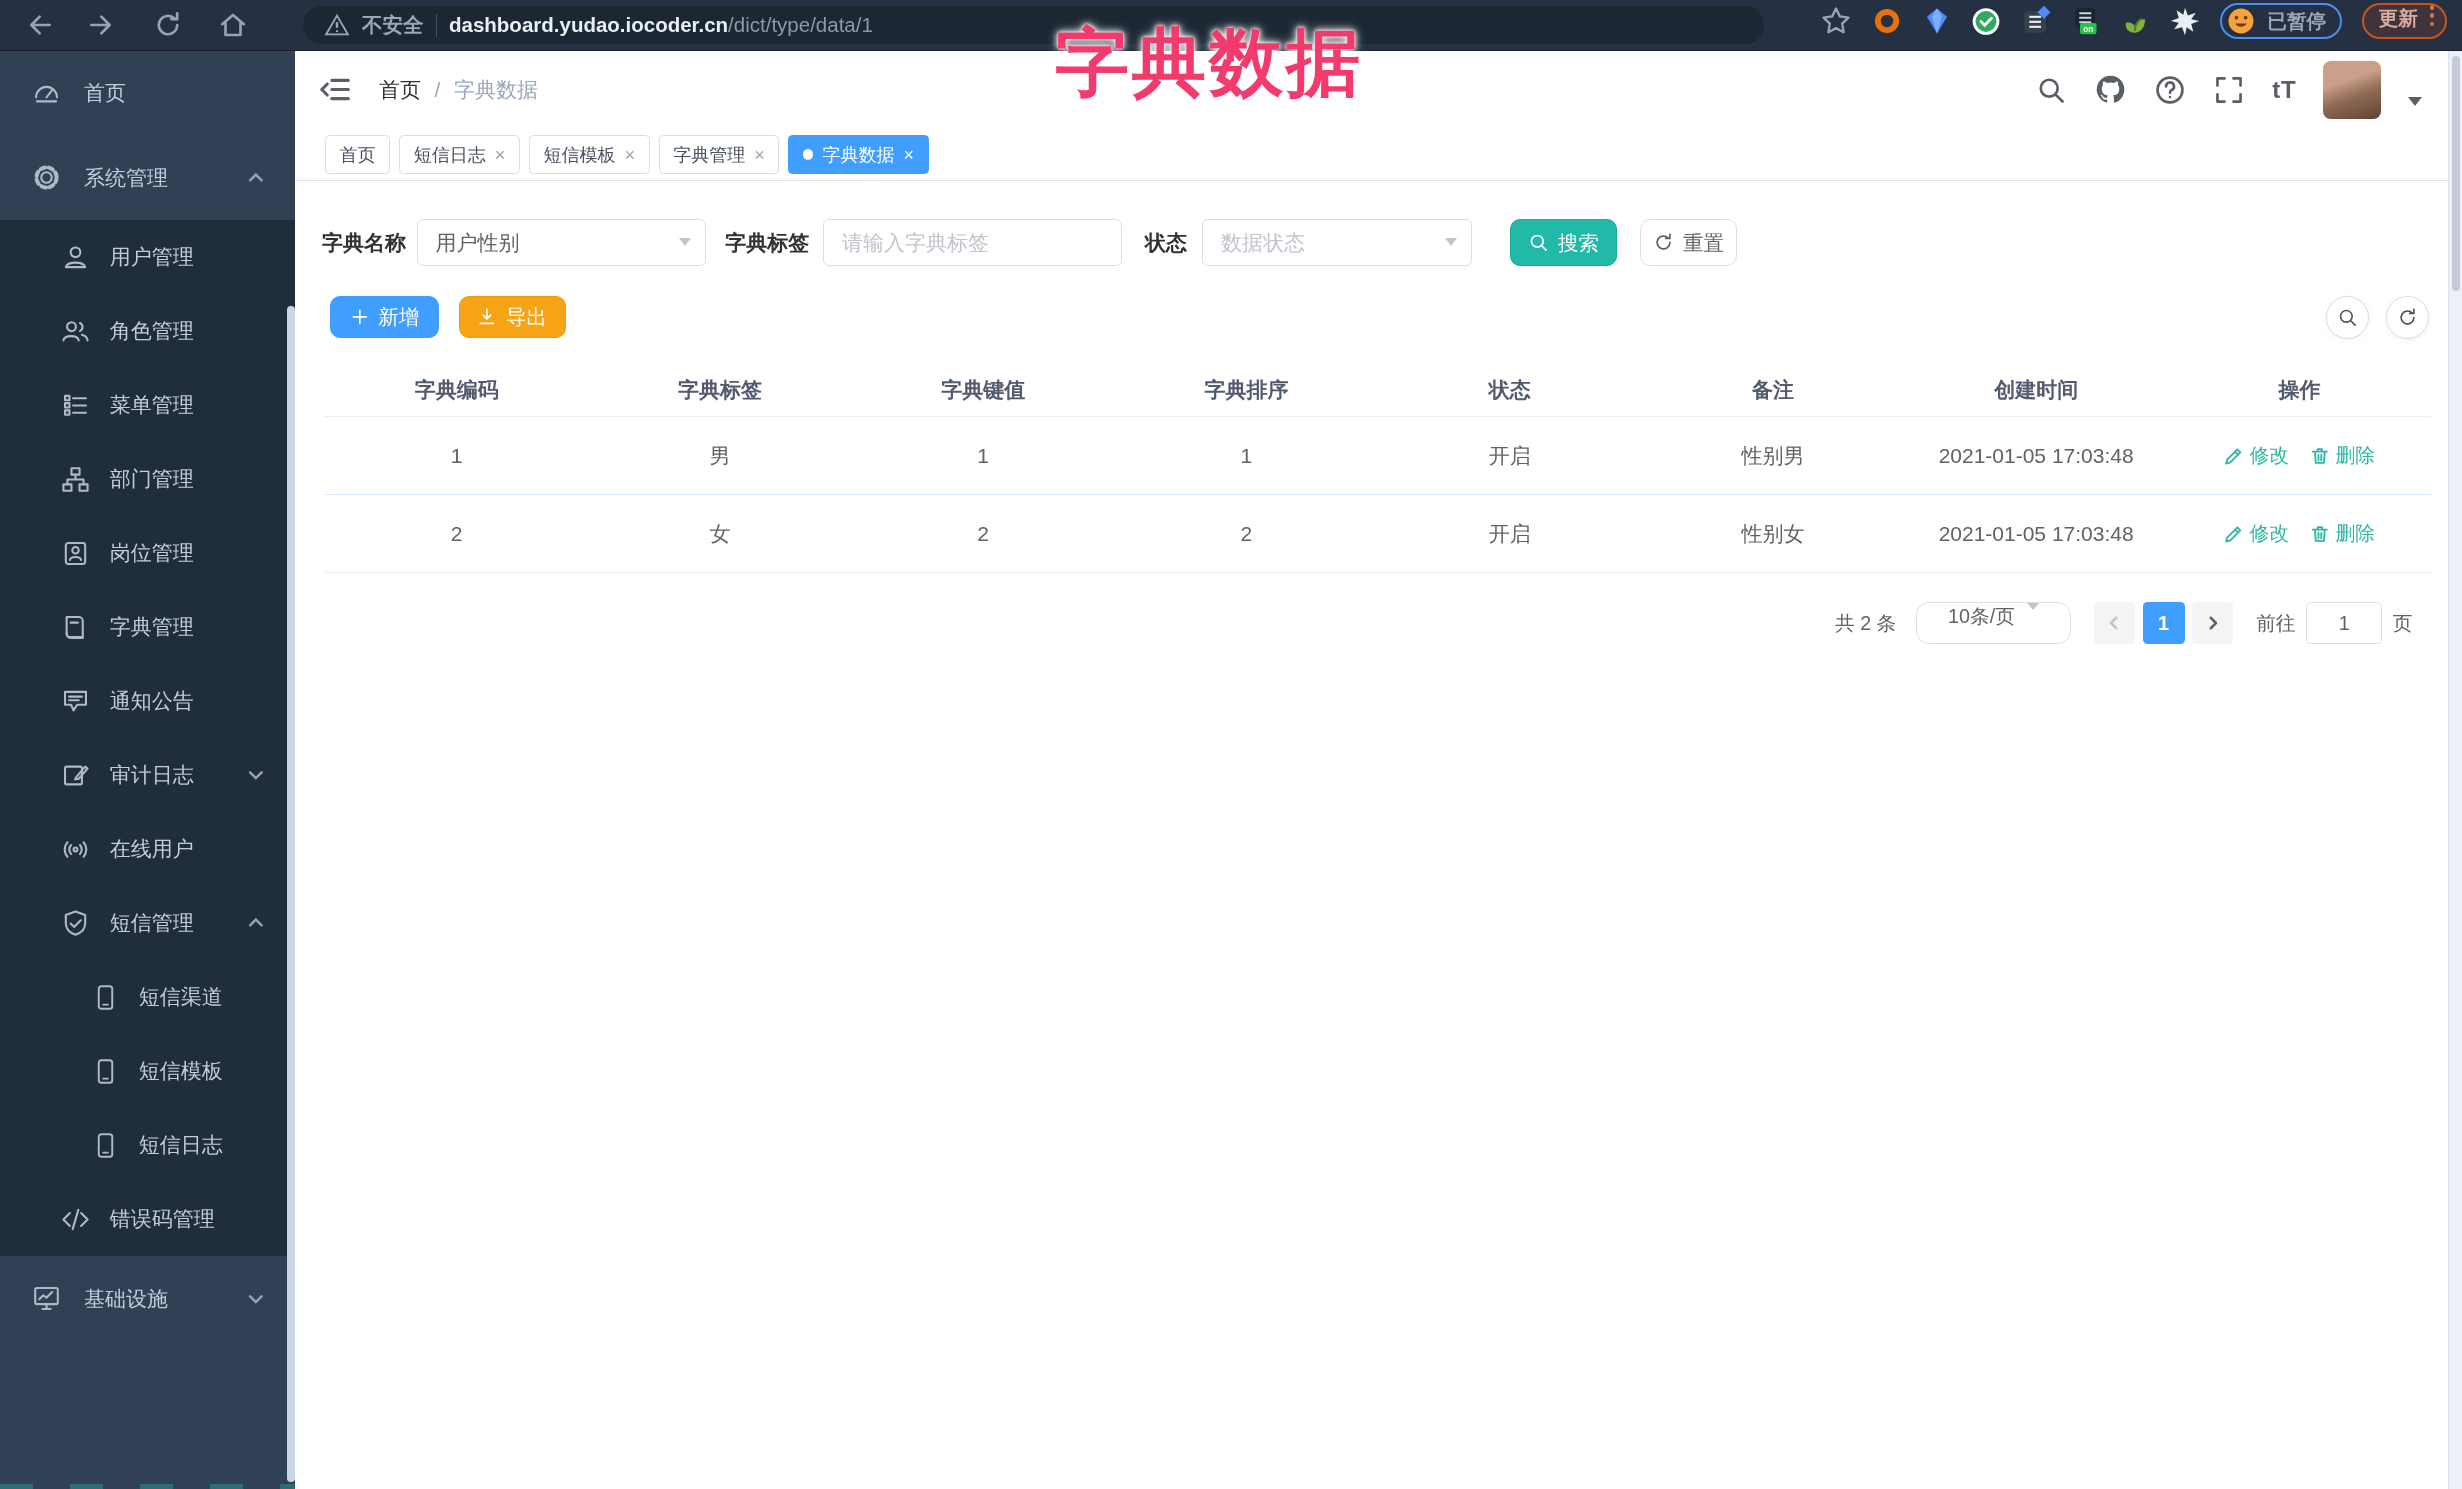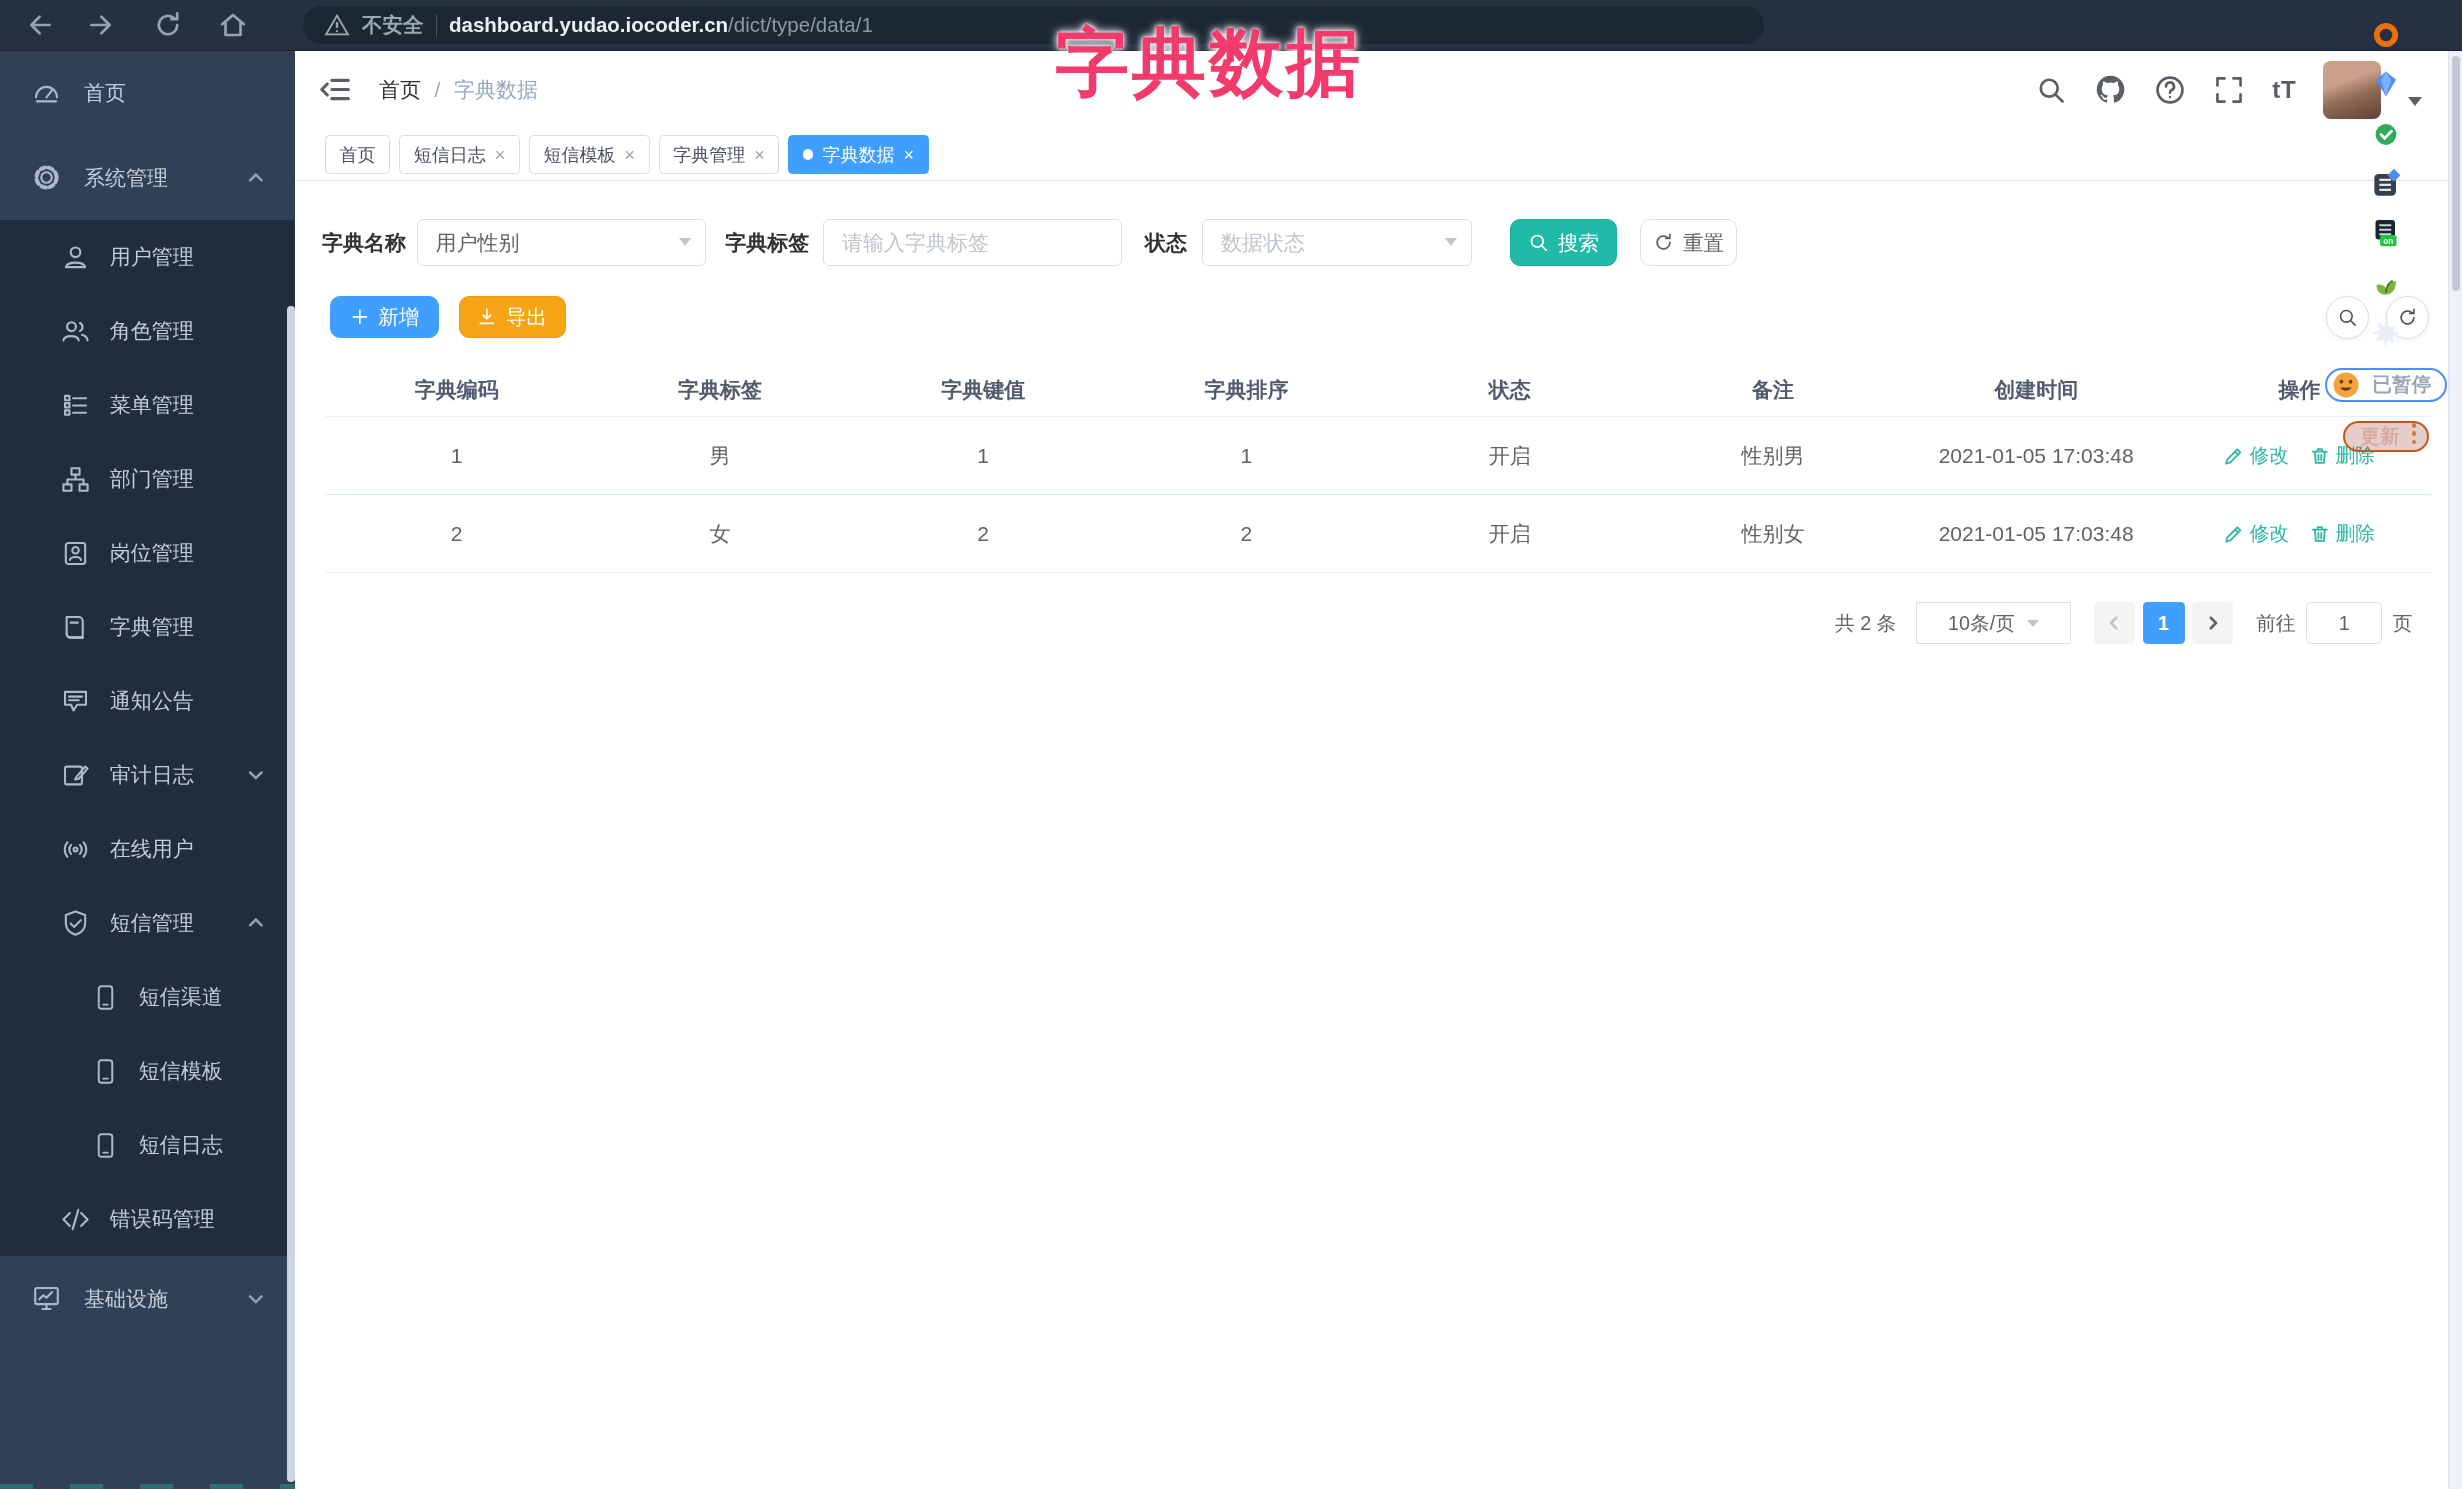--- a/index.html
+++ b/index.html
@@ -13,21 +13,21 @@
   
   .chrome{position:absolute;left:0;top:0;width:2462px;height:50px;background:#253142;border-bottom:1.5px solid #19222e;z-index:5;}
   .chrome-left{position:absolute;left:23px;top:0;height:50px;display:flex;align-items:center;gap:35px;}
   .chrome-left svg{stroke:#97a3b0;stroke-width:3.2;fill:none;stroke-linecap:round;stroke-linejoin:round;}
   .url-pill{position:absolute;left:303px;top:6px;width:1461px;height:38px;border-radius:19.7px;background:#1c2734;display:flex;align-items:center;gap:12px;padding:0 21px;box-sizing:border-box;}
   .warn-tri{stroke:#9aa7b4;fill:none;stroke-width:2.6;}
   .insecure{color:#9aa7b4;font-size:20.5px;font-weight:700;}
   .pill-div{width:1.5px;height:23px;background:#46525f;}
   .domain{color:#eaeff4;font-size:20.5px;font-weight:700;}
   .path{color:#8d99a6;font-size:20.5px;}
-  .chrome-right{position:absolute;right:15px;top:0;height:42px;display:flex;align-items:center;gap:19.7px;flex-direction:column;}
+  .chrome-right{position:absolute;right:15px;top:0;height:42px;display:flex;align-items:center;gap:19.7px;}
   .ext{width:30px;height:30px;display:flex;align-items:center;justify-content:center;position:relative;}
   .paused-pill{height:36px;border:2.3px solid #4d8ef0;border-radius:19.7px;display:flex;align-items:center;gap:11px;padding:0 13.6px 0 4.5px;box-sizing:border-box;}
   .paused-label{color:#9aa6b4;font-size:19.7px;font-weight:700;}
   .update-btn{height:36px;border:2.3px solid #c4571e;border-radius:18px;background:rgba(150,60,40,.25);display:flex;align-items:flex-start;gap:12px;padding:0 10.6px 0 15px;box-sizing:border-box;}
   .update-label{color:#d8aba0;font-size:19.7px;font-weight:700;}
   .vdots{display:flex;flex-direction:column;gap:3.8px;}
   .vdots i{width:4.5px;height:4.5px;border-radius:50%;background:#d07b3c;}
 
   
   .sidebar{position:absolute;left:0;top:50px;width:295px;bottom:0;background:#304156;z-index:2;}
@@ -99,21 +99,21 @@
   .thead{height:53px;font-size:21px;font-weight:700;color:#515a6e;border-bottom:1.5px solid #ebeef5;}
   .trow{height:77px;font-size:21px;color:#606266;}
   .trow.r1{border-bottom:1.5px solid #d9eafc;}
   .trow.r2{border-bottom:1.5px solid #ebeef5;}
   .ops{display:flex;align-items:center;justify-content:center;gap:21px;}
   .op{display:inline-flex;align-items:center;gap:6px;color:#2eb6a6;font-size:19.7px;cursor:default;}
   .op svg{stroke:#2eb6a6;stroke-width:2.6;fill:none;stroke-linecap:round;stroke-linejoin:round;}
 
   .pagination{position:absolute;top:421px;right:36px;display:flex;align-items:center;font-size:19.7px;color:#606266;}
   .pg-total{margin-right:19.7px;}
-  .pg-size{width:155px;height:42px;border:1.5px solid #dcdfe6;border-radius:1px;display:flex;align-items:center;justify-content:center;gap:12px;color:#606266;box-sizing:border-box;margin-right:23px;position:relative;}
+  .pg-size{width:155px;height:42px;border:1.5px solid #dcdfe6;border-radius:13px;display:flex;justify-content:center;gap:12px;color:#606266;box-sizing:border-box;margin-right:23px;position:relative;}
   .pg-size .scaret{width:0;height:0;border-left:6px solid transparent;border-right:6px solid transparent;border-top:7.6px solid #c0c4cc;}
   .pg-btn{width:41px;height:42px;border-radius:4.5px;background:#f4f4f5;display:flex;align-items:center;justify-content:center;box-sizing:border-box;}
   .pg-btn svg{stroke-width:3.4;fill:none;stroke-linecap:round;stroke-linejoin:round;}
   .pg-prev{margin-right:7.6px;} .pg-prev svg{stroke:#c0c4cc;}
   .pg-next{margin-left:7.6px;} .pg-next svg{stroke:#606266;}
   .pg-cur{width:42px;height:42px;border-radius:4.5px;background:#409eff;color:#fff;font-weight:700;display:flex;align-items:center;justify-content:center;}
   .pg-goto{margin-left:23px;margin-right:10.6px;}
   .pg-input{width:76px;height:42px;border:1.5px solid #dcdfe6;border-radius:4.5px;box-sizing:border-box;text-align:center;font-size:19.7px;color:#606266;outline:none;font-family:inherit;margin-right:10.6px;}
 
   

